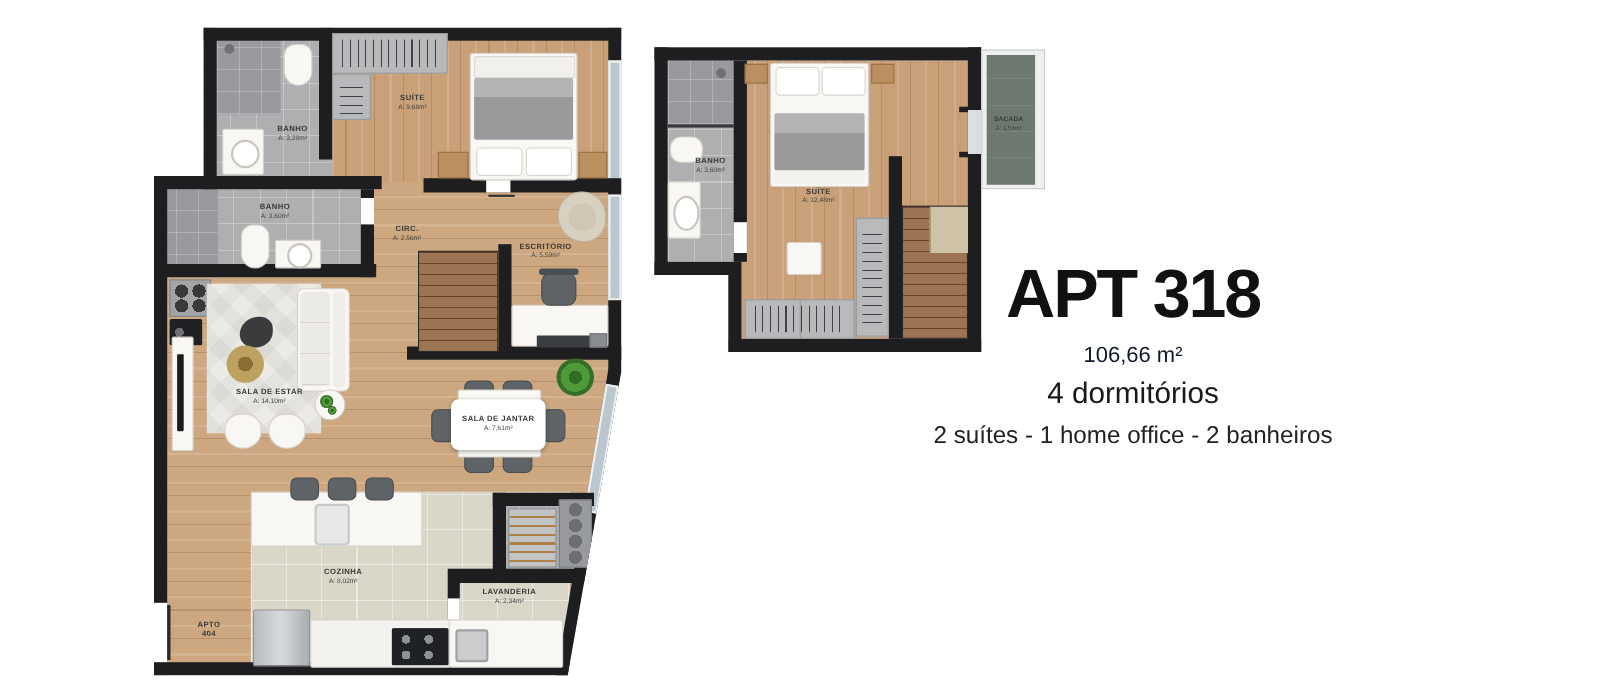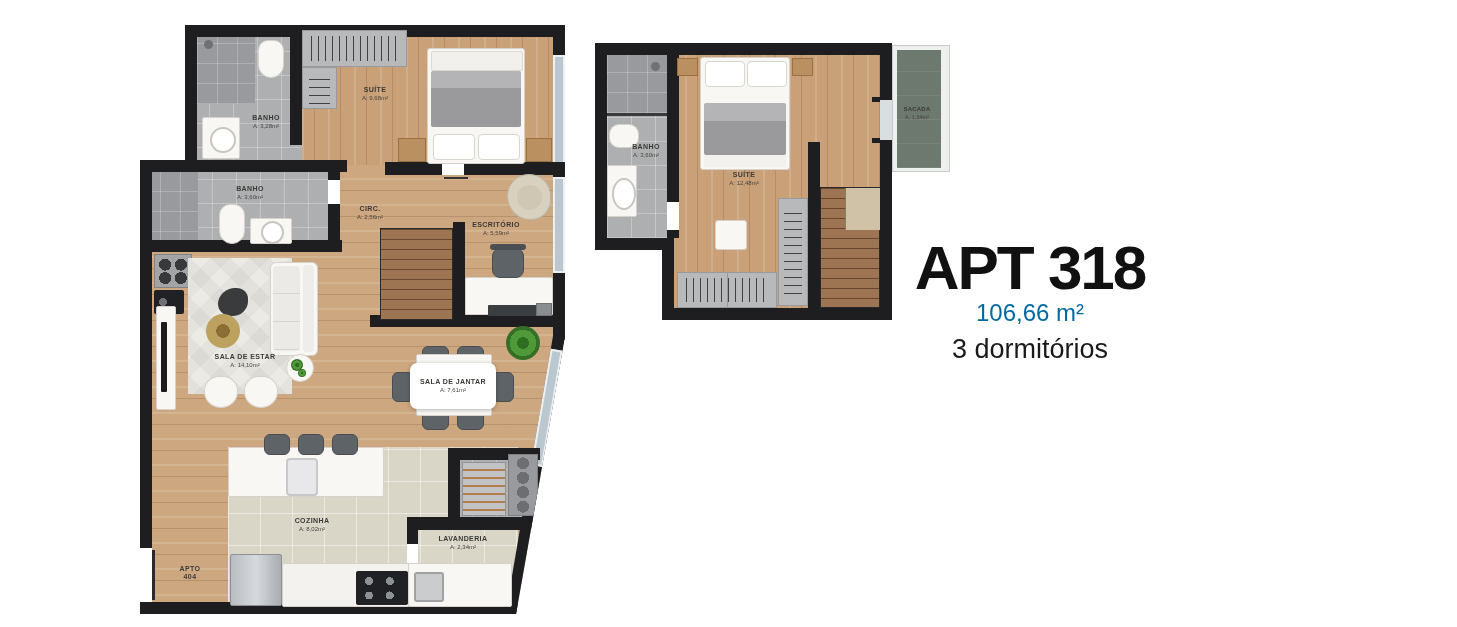--- a/index.html
+++ b/index.html
@@ -23,21 +23,21 @@
   .stairs{position:absolute;background-color:#9d7552;background-image:repeating-linear-gradient(180deg,rgba(60,30,12,.55) 0 1px,transparent 1px 10px);border:1px solid #2a2a2c;box-sizing:border-box;}
   .plant{position:absolute;border-radius:50%;background:radial-gradient(circle at 50% 50%,#2f6d23 0 25%,#4f9a38 25% 55%,#356f27 55% 75%,#4f9a38 75% 100%);}
   .rug{position:absolute;background-color:#eceae5;background-image:repeating-linear-gradient(45deg,rgba(0,0,0,.04) 0 14px,transparent 14px 28px),repeating-linear-gradient(-45deg,rgba(0,0,0,.03) 0 14px,transparent 14px 28px);}
   .lbl{position:absolute;text-align:center;color:#3a3a37;z-index:30;line-height:1.2;}
   .lbl b{display:block;font-weight:bold;font-size:7px;letter-spacing:.4px;}
   .lbl i{display:block;font-style:normal;font-size:6px;margin-top:1px;color:#45453f;}
   .lbl.sm b{font-size:6px;letter-spacing:.2px}
   .lbl.sm i{font-size:5.5px}
   .card{position:absolute;background:#fff;border-radius:7px;box-shadow:0 1px 4px rgba(0,0,0,.28);z-index:25;display:flex;flex-direction:column;align-items:center;justify-content:center;}
   .info-title{font-weight:800;font-size:62px;letter-spacing:-2px;color:#111;line-height:1;white-space:nowrap;}
-  .info-line1{font-size:24px;color:#0369a1;}
+  .info-line1{font-size:20px;color:#0f172a;margin-top:13px;}
   .info-line2{font-size:27px;color:#1a1a1a;margin-top:7px;}
   .info-line3{font-size:22px;color:#222;margin-top:10px;white-space:nowrap;}
 </style>
 </head>
 <body>
 
 <div id="canvas">
 
   <div class="abs" style="left:140px;top:22px;width:437px;height:600px;clip-path:polygon(45px 3px,425px 3px,425px 315px,376px 592px,0px 592px,0px 138px,45px 138px);">
 
@@ -261,16 +261,17 @@
     </div>
     <div class="lbl sm" style="left:299px;top:66px;width:50px;">
       <b>SACADA</b>
       <i>A: 1,54m²</i>
     </div>
   </div>
 
   <div class="abs" style="left:820px;top:237px;width:420px;display:flex;flex-direction:column;align-items:center;">
     <div class="info-title">APT 318</div>
     <div class="info-line1">106,66 m²</div>
-    <div class="info-line2">3 dormitórios</div>
+    <div class="info-line2">4 dormitórios</div>
+    <div class="info-line3">2 suítes - 1 home office - 2 banheiros</div>
   </div>
 
 </div>
 
 </body></html>

